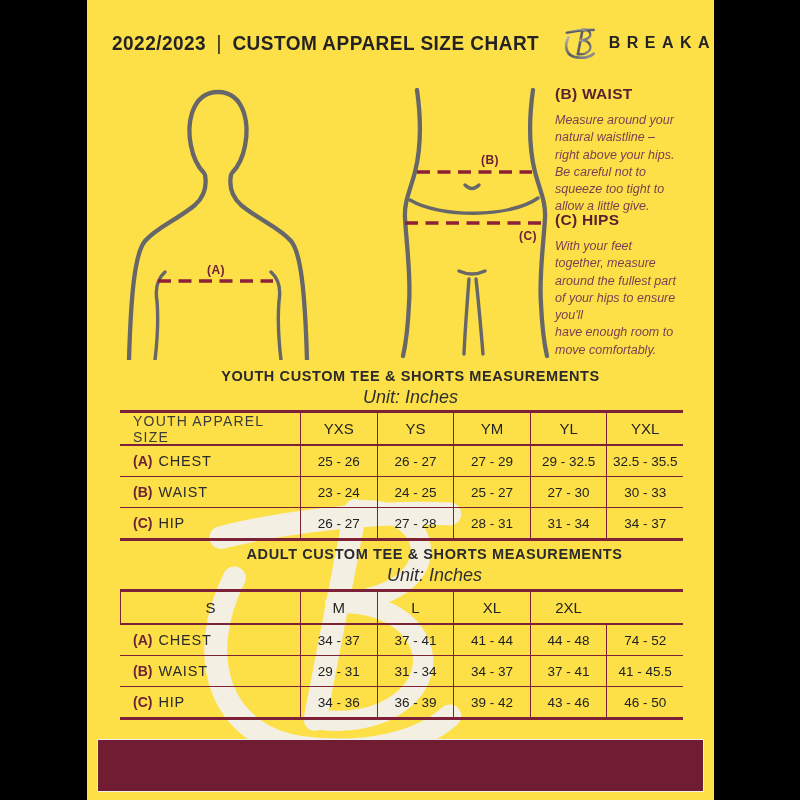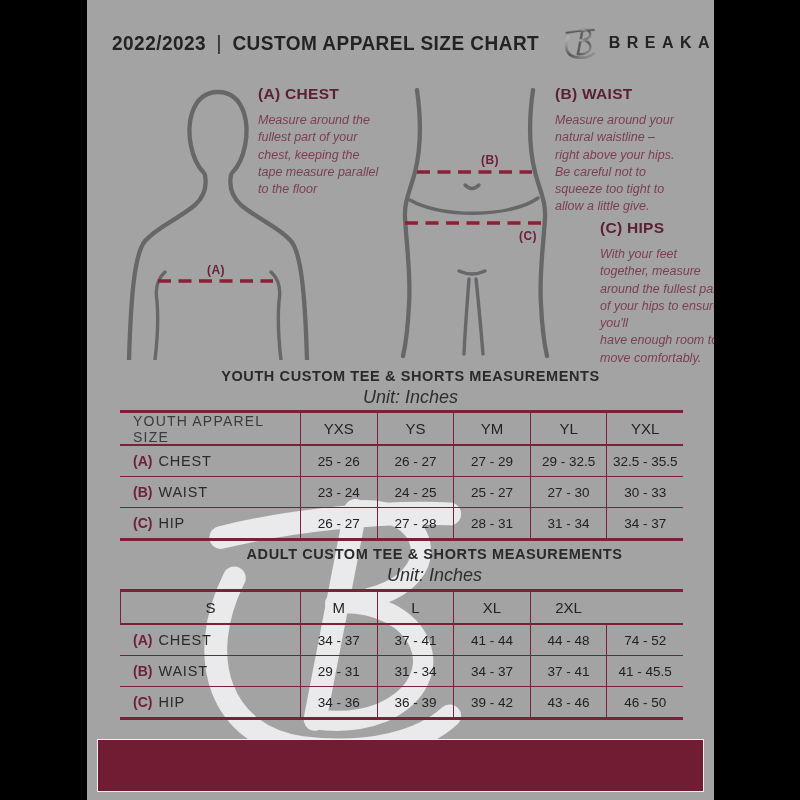--- a/index.html
+++ b/index.html
@@ -1,18 +1,18 @@
 <!DOCTYPE html>
 <html><head>
 <meta charset="utf-8">
 <style>
   html,body{margin:0;padding:0;background:#000;}
   .stage{position:relative;width:800px;height:800px;background:#000;overflow:hidden;
          font-family:"Liberation Sans",sans-serif;}
-  .page{position:absolute;left:87px;top:0;width:627px;height:800px;background:#a3a3a3;overflow:hidden;}
+  .page{position:absolute;left:87px;top:0;width:627px;height:800px;background:#fde047;overflow:hidden;}
 
   
   .header{position:absolute;top:24px;left:25px;right:22px;height:38px;
           display:flex;align-items:center;justify-content:space-between;z-index:2;}
   .title-group{display:flex;align-items:center;gap:11px;transform:scaleX(.95);transform-origin:left center;}
   .title-group span{font-size:20px;font-weight:bold;color:#232325;letter-spacing:.5px;white-space:nowrap;}
   .title-divider{color:#3a3a3c;font-weight:400 !important;}
   .brand-group{display:flex;align-items:center;gap:9px;}
   .brand-name{font-size:16px;font-weight:bold;color:#232325;letter-spacing:6.5px;white-space:nowrap;}
 
@@ -27,21 +27,21 @@
   .outline-thin{fill:none;stroke:#67676a;stroke-width:3.4;stroke-linecap:round;}
   .dash{fill:none;stroke:#8c2036;stroke-width:3.3;stroke-dasharray:13 7.5;}
   .marker{font-family:"Liberation Sans",sans-serif;font-size:12px;font-weight:bold;fill:#6e2038;letter-spacing:.5px;}
 
   
   .guide-block{position:absolute;z-index:1;}
   .guide-heading{font-size:15.5px;font-weight:bold;color:#5b2130;letter-spacing:.3px;}
   .guide-body{margin-top:9px;font-size:12.5px;font-style:italic;color:#7c3e52;line-height:1.38;white-space:pre-line;}
   .gb-chest{left:171px;top:85px;width:155px;}
   .gb-waist{left:468px;top:85px;width:152px;}
-  .gb-hips{left:468px;top:219px;width:158px;margin-left:45px;}
+  .gb-hips{left:468px;top:211px;width:158px;}
 
   
   .section-title{position:absolute;left:0;width:627px;text-align:center;z-index:1;padding-left:10px;}
   .section-title .t{font-size:14.5px;font-weight:bold;color:#2a2a2c;letter-spacing:.6px;}
   .section-title .u{font-size:18px;font-style:italic;color:#2e2e30;margin-top:3px;}
   .st-youth{top:368px;}
   .st-adult{top:546px;margin-left:24px;}
 
   
   .size-table{position:absolute;left:33px;width:563px;z-index:1;
@@ -123,28 +123,20 @@
       <path class="outline-thin" d="M 70 97 Q 77 104 84 97"></path>
       <path class="outline-thin" d="M 64 183 Q 77 189 90 183"></path>
       <path class="outline-thin" d="M 74 191 C 72 218, 70 242, 69 266"></path>
       <path class="outline-thin" d="M 81 191 C 84 218, 86 242, 88 266"></path>
       <path class="dash" d="M 22 84 L 137 84"></path>
       <text class="marker" x="95" y="76" text-anchor="middle">(B)</text>
       <path class="dash" d="M 10 135 L 146 135"></path>
       <text class="marker" x="133" y="152" text-anchor="middle">(C)</text>
     </svg>
 
-    <div class="guide-block gb-chest">
-      <div class="guide-heading">(A) CHEST</div>
-      <div class="guide-body">Measure around the
-fullest part of your
-chest, keeping the
-tape measure parallel
-to the floor</div>
-    </div>
     <div class="guide-block gb-waist">
       <div class="guide-heading">(B) WAIST</div>
       <div class="guide-body">Measure around your
 natural waistline –
 right above your hips.
 Be careful not to
 squeeze too tight to
 allow a little give.</div>
     </div>
     <div class="guide-block gb-hips">

